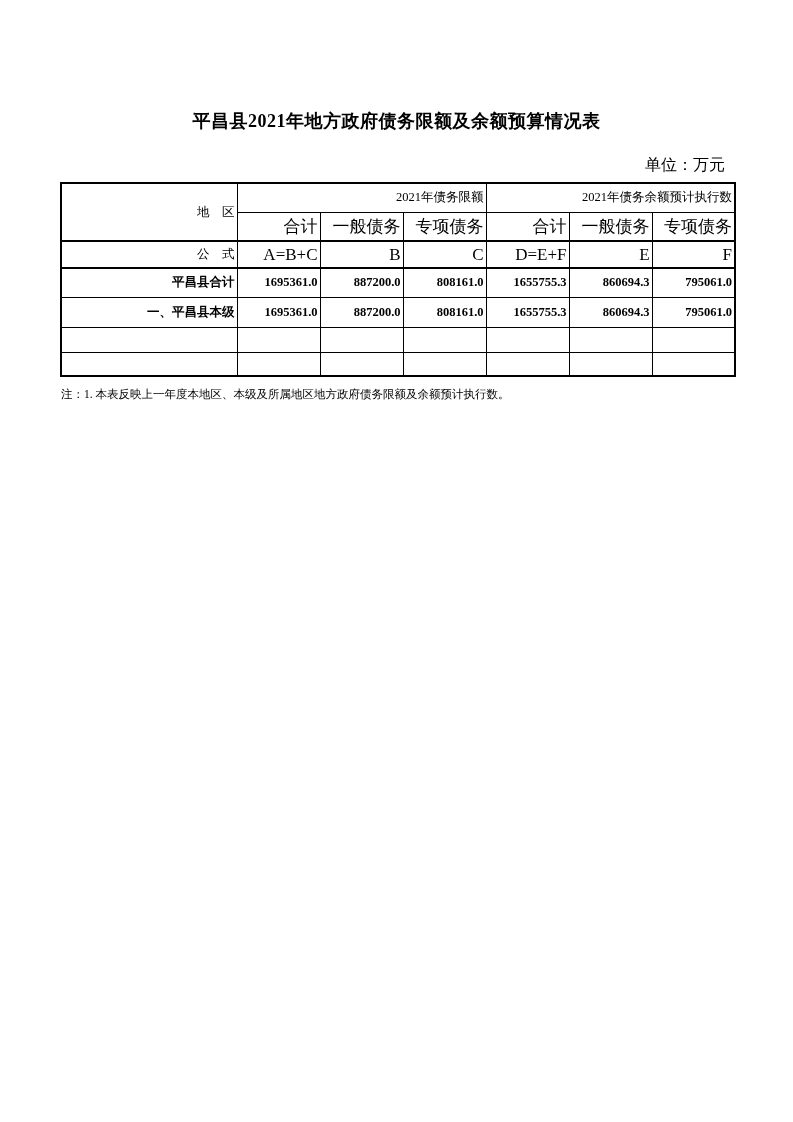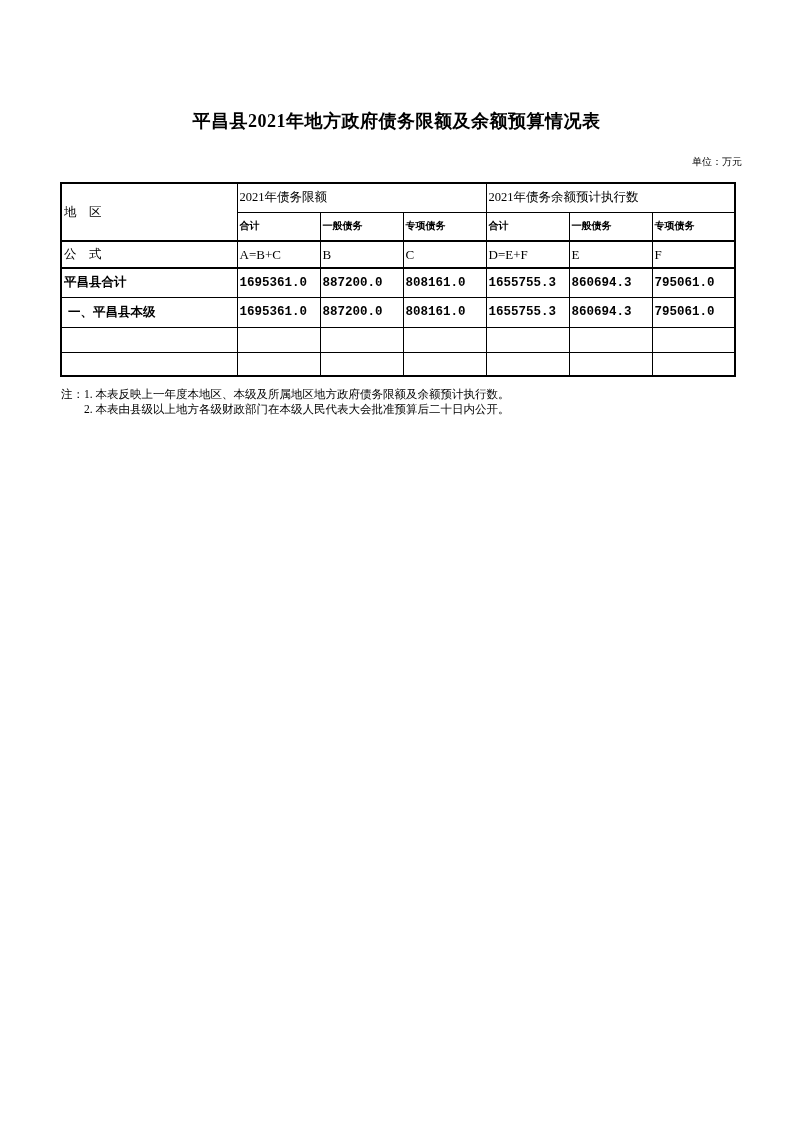--- a/index.html
+++ b/index.html
@@ -14,67 +14,67 @@
   .page-title {
     position: absolute;
     top: 109px; left: 0; width: 793px;
     text-align: center;
     font-size: 18px;
     font-weight: bold;
     letter-spacing: 0.5px;
   }
   .unit-label {
     position: absolute;
-    top: 155px; right: 51px;
-    font-size: 10px;
+    top: 155px; right: 68px;
+    font-size: 16px;
   }
   table.debt-table {
     position: absolute;
     top: 182px; left: 60px;
     width: 674px;
     border-collapse: collapse;
     table-layout: fixed;
     border: 2px solid #000;
   }
   table.debt-table td {
     border: 1px solid #000;
-    text-align: left;
+    text-align: right;
     vertical-align: middle;
     font-size: 12.5px;
     padding: 0 2px;
     overflow: hidden;
     white-space: nowrap;
   }
   
   td.bl2 { border-left-width: 2px; }
   tr.r-formula td { border-top-width: 2px; }
   tr.r-data-first td { border-top-width: 2px; }
   
   tr.r-group   { height: 29px; }
   tr.r-sub     { height: 29px; }
   tr.r-formula { height: 27px; padding-left: 32px; }
   tr.r-data1   { height: 29px; margin-top: 12px; }
   tr.r-data2   { height: 30px; }
   tr.r-empty1  { height: 25px; }
   tr.r-empty2  { height: 24px; }
 
   td.region-head { font-size: 13px; }
-  tr.r-sub td { font-weight: bold; font-size: 10px; }
-  tr.r-formula td.formula-val { font-size: 13px; font-family: "Liberation Serif", "DejaVu Serif", serif; margin-top: 20px; }
+  tr.r-sub td { font-weight: normal; font-size: 17px; }
+  tr.r-formula td.formula-val { font-size: 17px; font-family: "Liberation Serif", "DejaVu Serif", serif; margin-top: 20px; }
   td.row-label {
     text-align: left;
     font-weight: bold;
     font-size: 12.5px;
     padding-left: 2px;
   }
   td.row-label.indent { padding-left: 6px; }
   td.num {
     font-weight: bold;
     font-size: 13px;
-    font-family: Liberation Mono, monospace;
+    font-family: Liberation Serif, serif;
   }
   .notes {
     position: absolute;
     top: 387px; left: 61px;
     font-size: 11.5px;
     line-height: 15px;
     display: flex;
   }
   .notes .prefix { white-space: nowrap; }
   .notes .note-items div { white-space: nowrap; }
@@ -154,15 +154,14 @@
       <td class="num"></td>
       <td class="num"></td>
     </tr>
   </tbody>
 </table>
 
 <div class="notes">
   <span class="prefix">注：</span>
   <div class="note-items">
     <div>1. 本表反映上一年度本地区、本级及所属地区地方政府债务限额及余额预计执行数。</div>
-    <div>2. 本表由县级以上地方各级财政部门在本级人民代表大会批准预算后二十日内公开。</div>
   </div>
 </div>
 
 </body></html>

